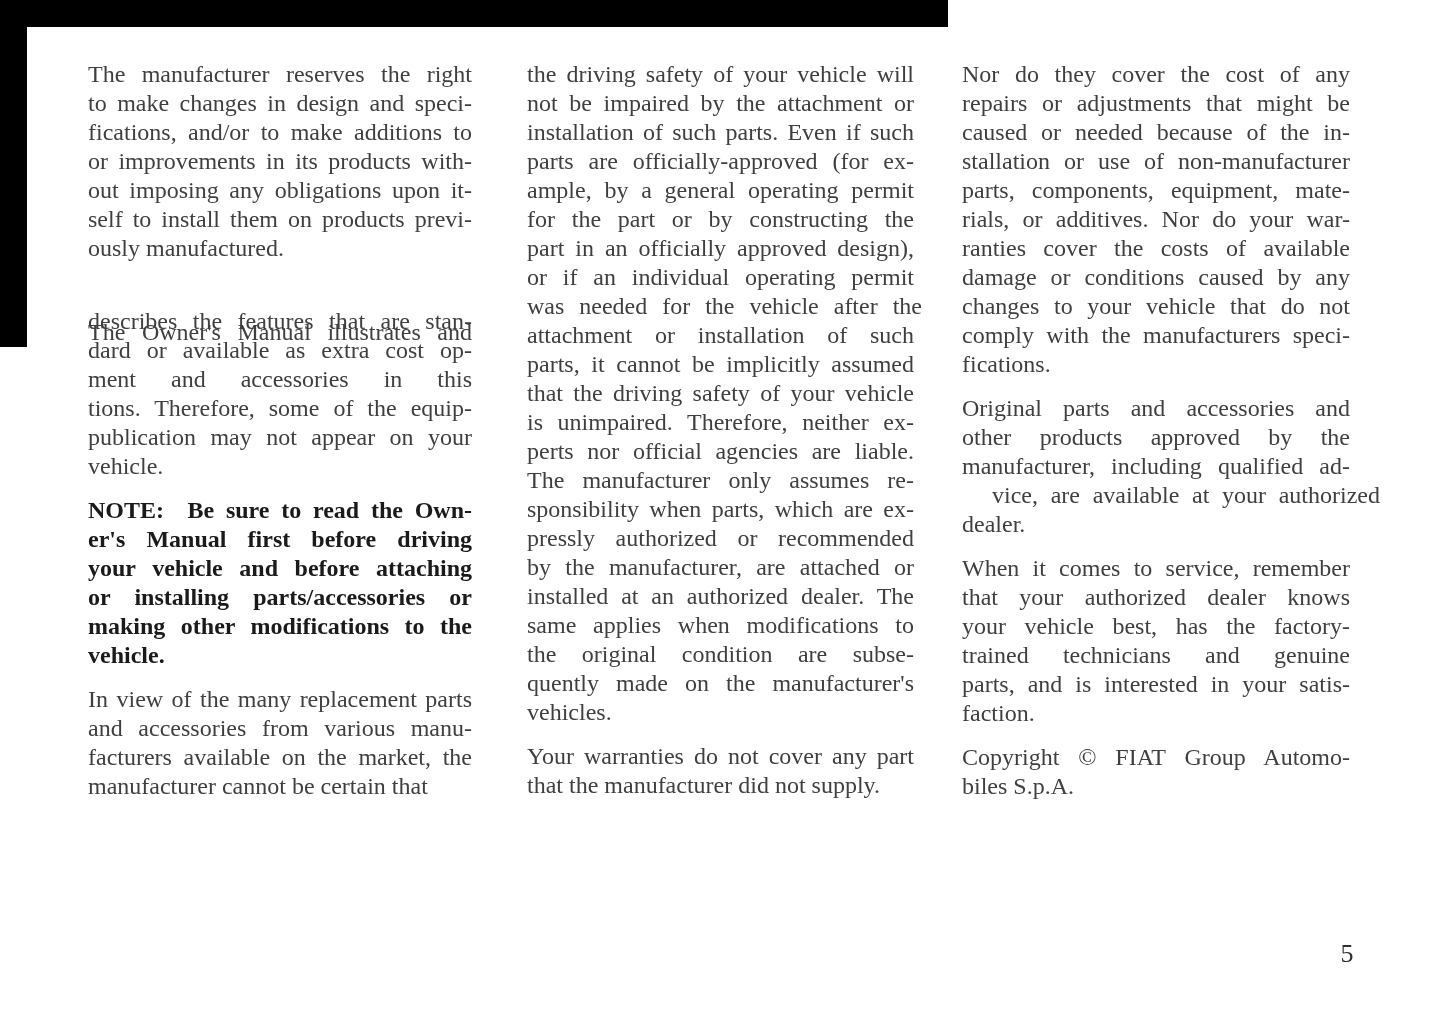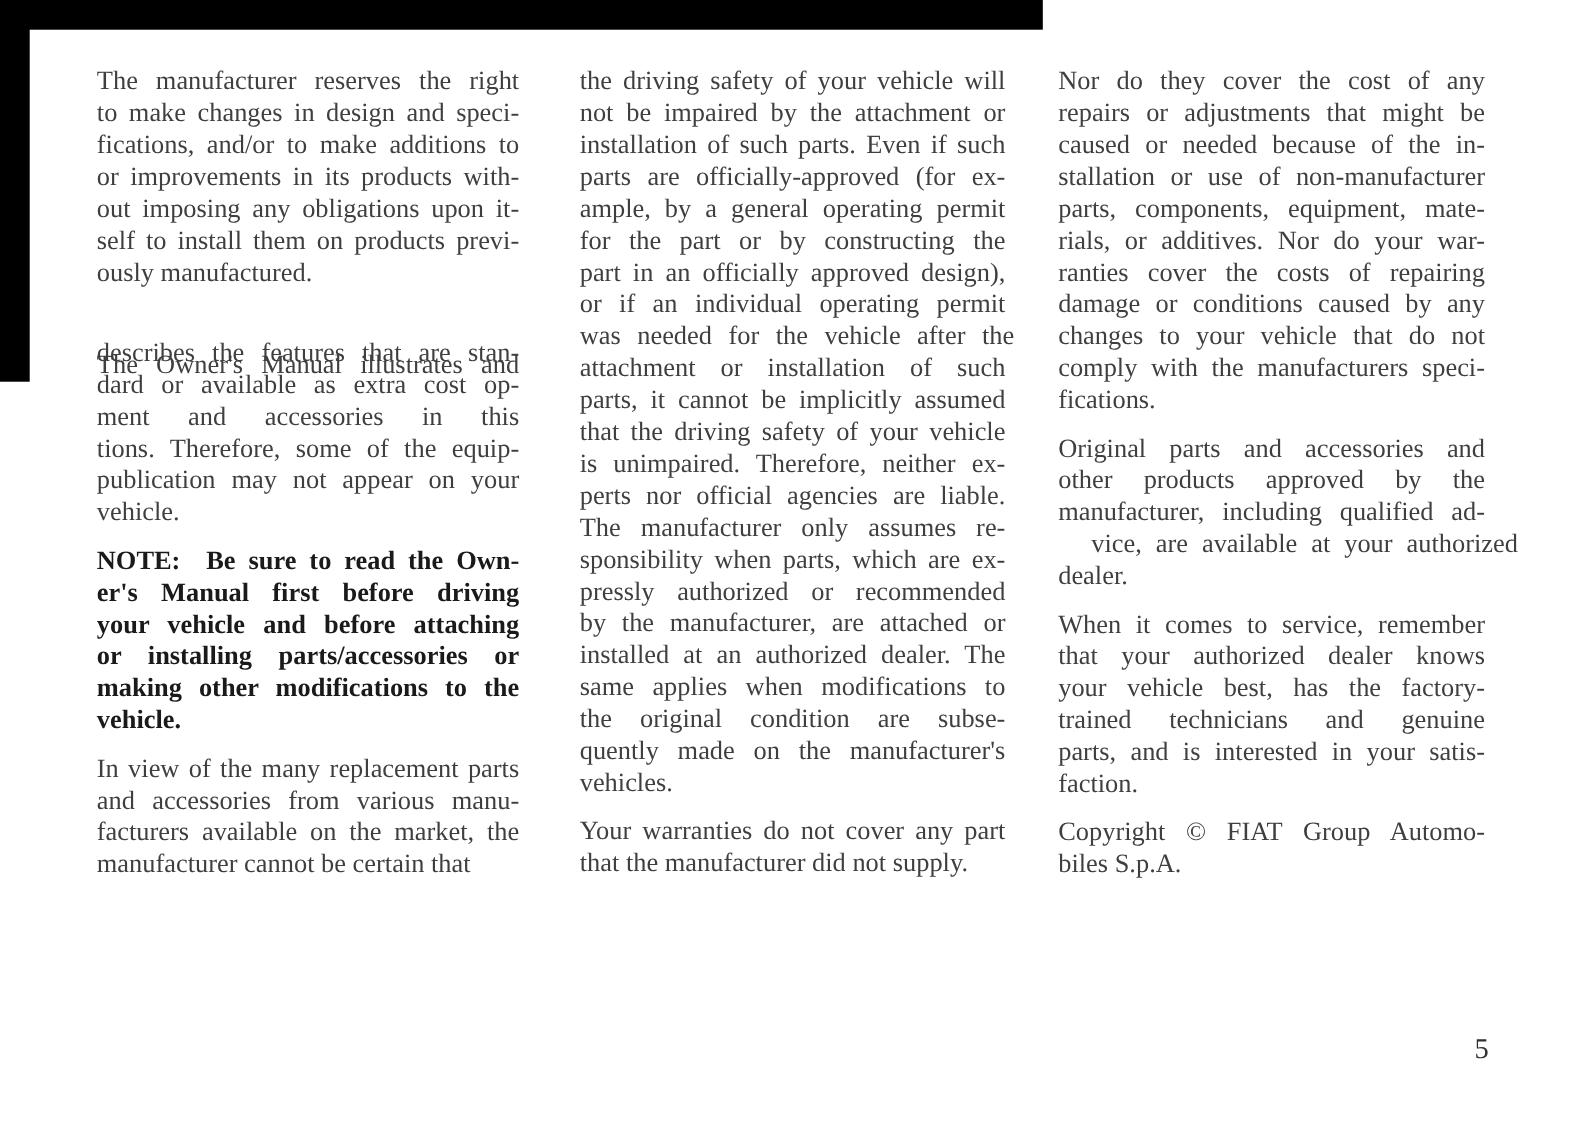--- a/index.html
+++ b/index.html
@@ -111,21 +111,21 @@
       </div>
     </div>
   <div id="col2" class="col">
       <div class="para">
         <div class="line"><span class="ms" style="word-spacing: 9.63px;">Nor do they cover the cost of any</span></div>
         <div class="line"><span class="ms" style="word-spacing: 8.68px;">repairs or adjustments that might be</span></div>
         <div class="line"><span class="ms" style="word-spacing: 7.8px;">caused or needed because of the in-</span></div>
         <div class="line"><span class="ms" style="word-spacing: 8.03px;">stallation or use of non-manufacturer</span></div>
         <div class="line"><span class="ms" style="word-spacing: 11.14px;">parts, components, equipment, mate-</span></div>
         <div class="line"><span class="ms" style="word-spacing: 7.21px;">rials, or additives. Nor do your war-</span></div>
-        <div class="line"><span class="ms" style="word-spacing: 11.36px;">ranties cover the costs of repairing</span></div>
+        <div class="line"><span class="ms" style="word-spacing: 11.36px;">ranties cover the costs of available</span></div>
         <div class="line"><span class="ms" style="word-spacing: 7.89px;">damage or conditions caused by any</span></div>
         <div class="line"><span class="ms" style="word-spacing: 8.68px;">changes to your vehicle that do not</span></div>
         <div class="line"><span class="ms" style="word-spacing: 6.36px;">comply with the manufacturers speci-</span></div>
         <div class="line pl"><span class="ms">fications.</span></div>
       </div>
       <div class="para">
         <div class="line"><span class="ms" style="word-spacing: 15.03px;">Original parts and accessories and</span></div>
         <div class="line"><span class="ms" style="word-spacing: 22.35px;">other products approved by the</span></div>
         <div class="line"><span class="ms" style="word-spacing: 10.15px;">manufacturer, including qualified ad-</span></div>
         <div class="line"><span class="ms" style="word-spacing: 6.7px; margin-left: 30px;">vice, are available at your authorized</span></div>

